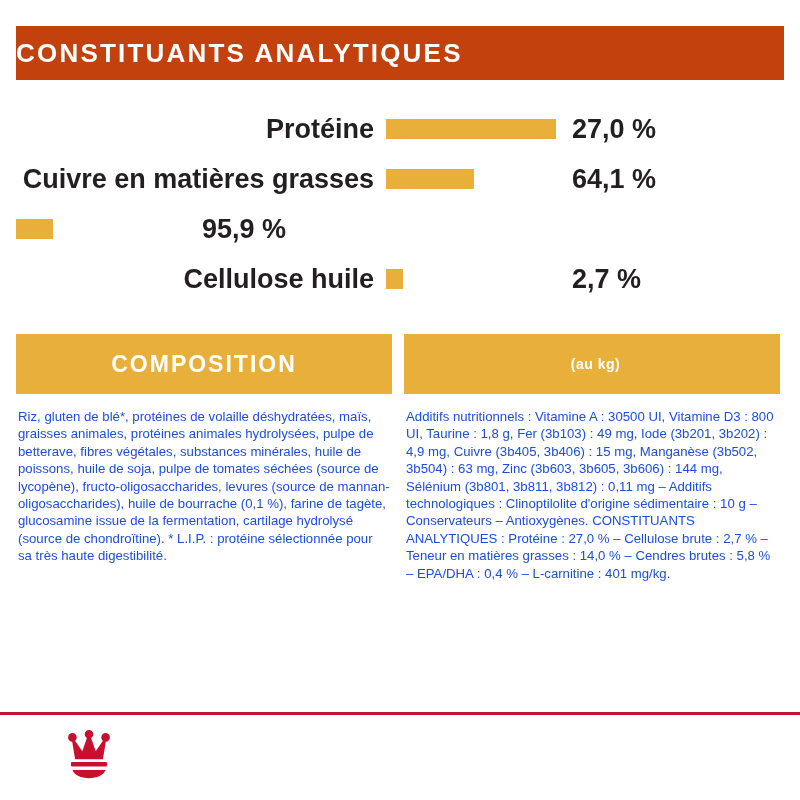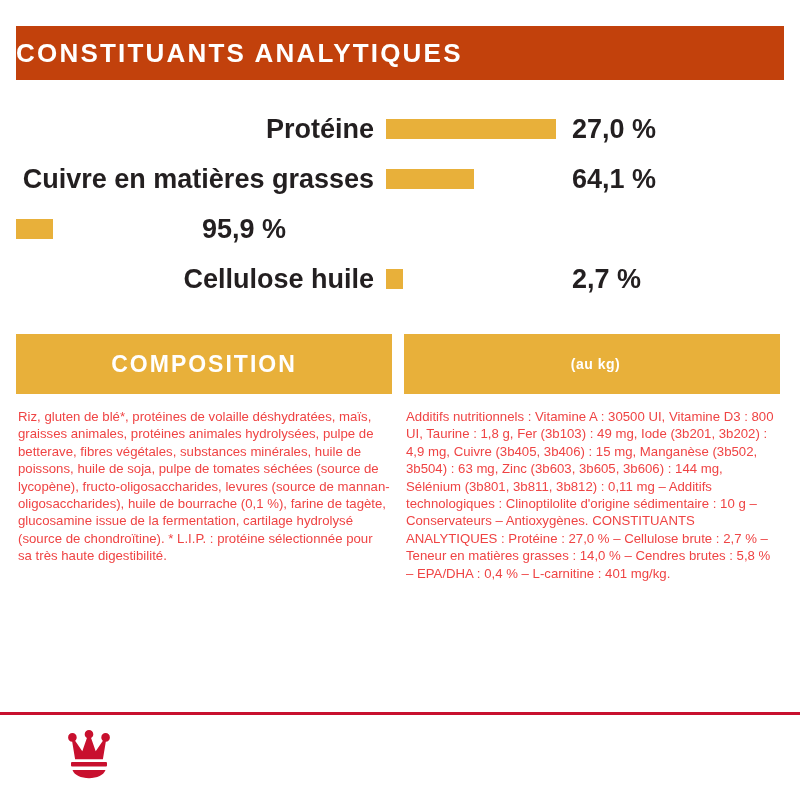--- a/index.html
+++ b/index.html
@@ -111,21 +111,21 @@
     color: #ffffff;
     font-size: 14px;
     font-weight: bold;
     letter-spacing: 0.5px;
     margin-left: 7px;
   }
   .panel-body {
     padding: 14px 2px 0 2px;
     font-size: 13.2px;
     line-height: 17.4px;
-    color: #ef4444;
+    color: #1d4ed8;
   }
   .panel-body p {
     margin: 0;
   }
 
   
   .footer-rule {
     position: absolute;
     left: 0;
     top: 712px;

